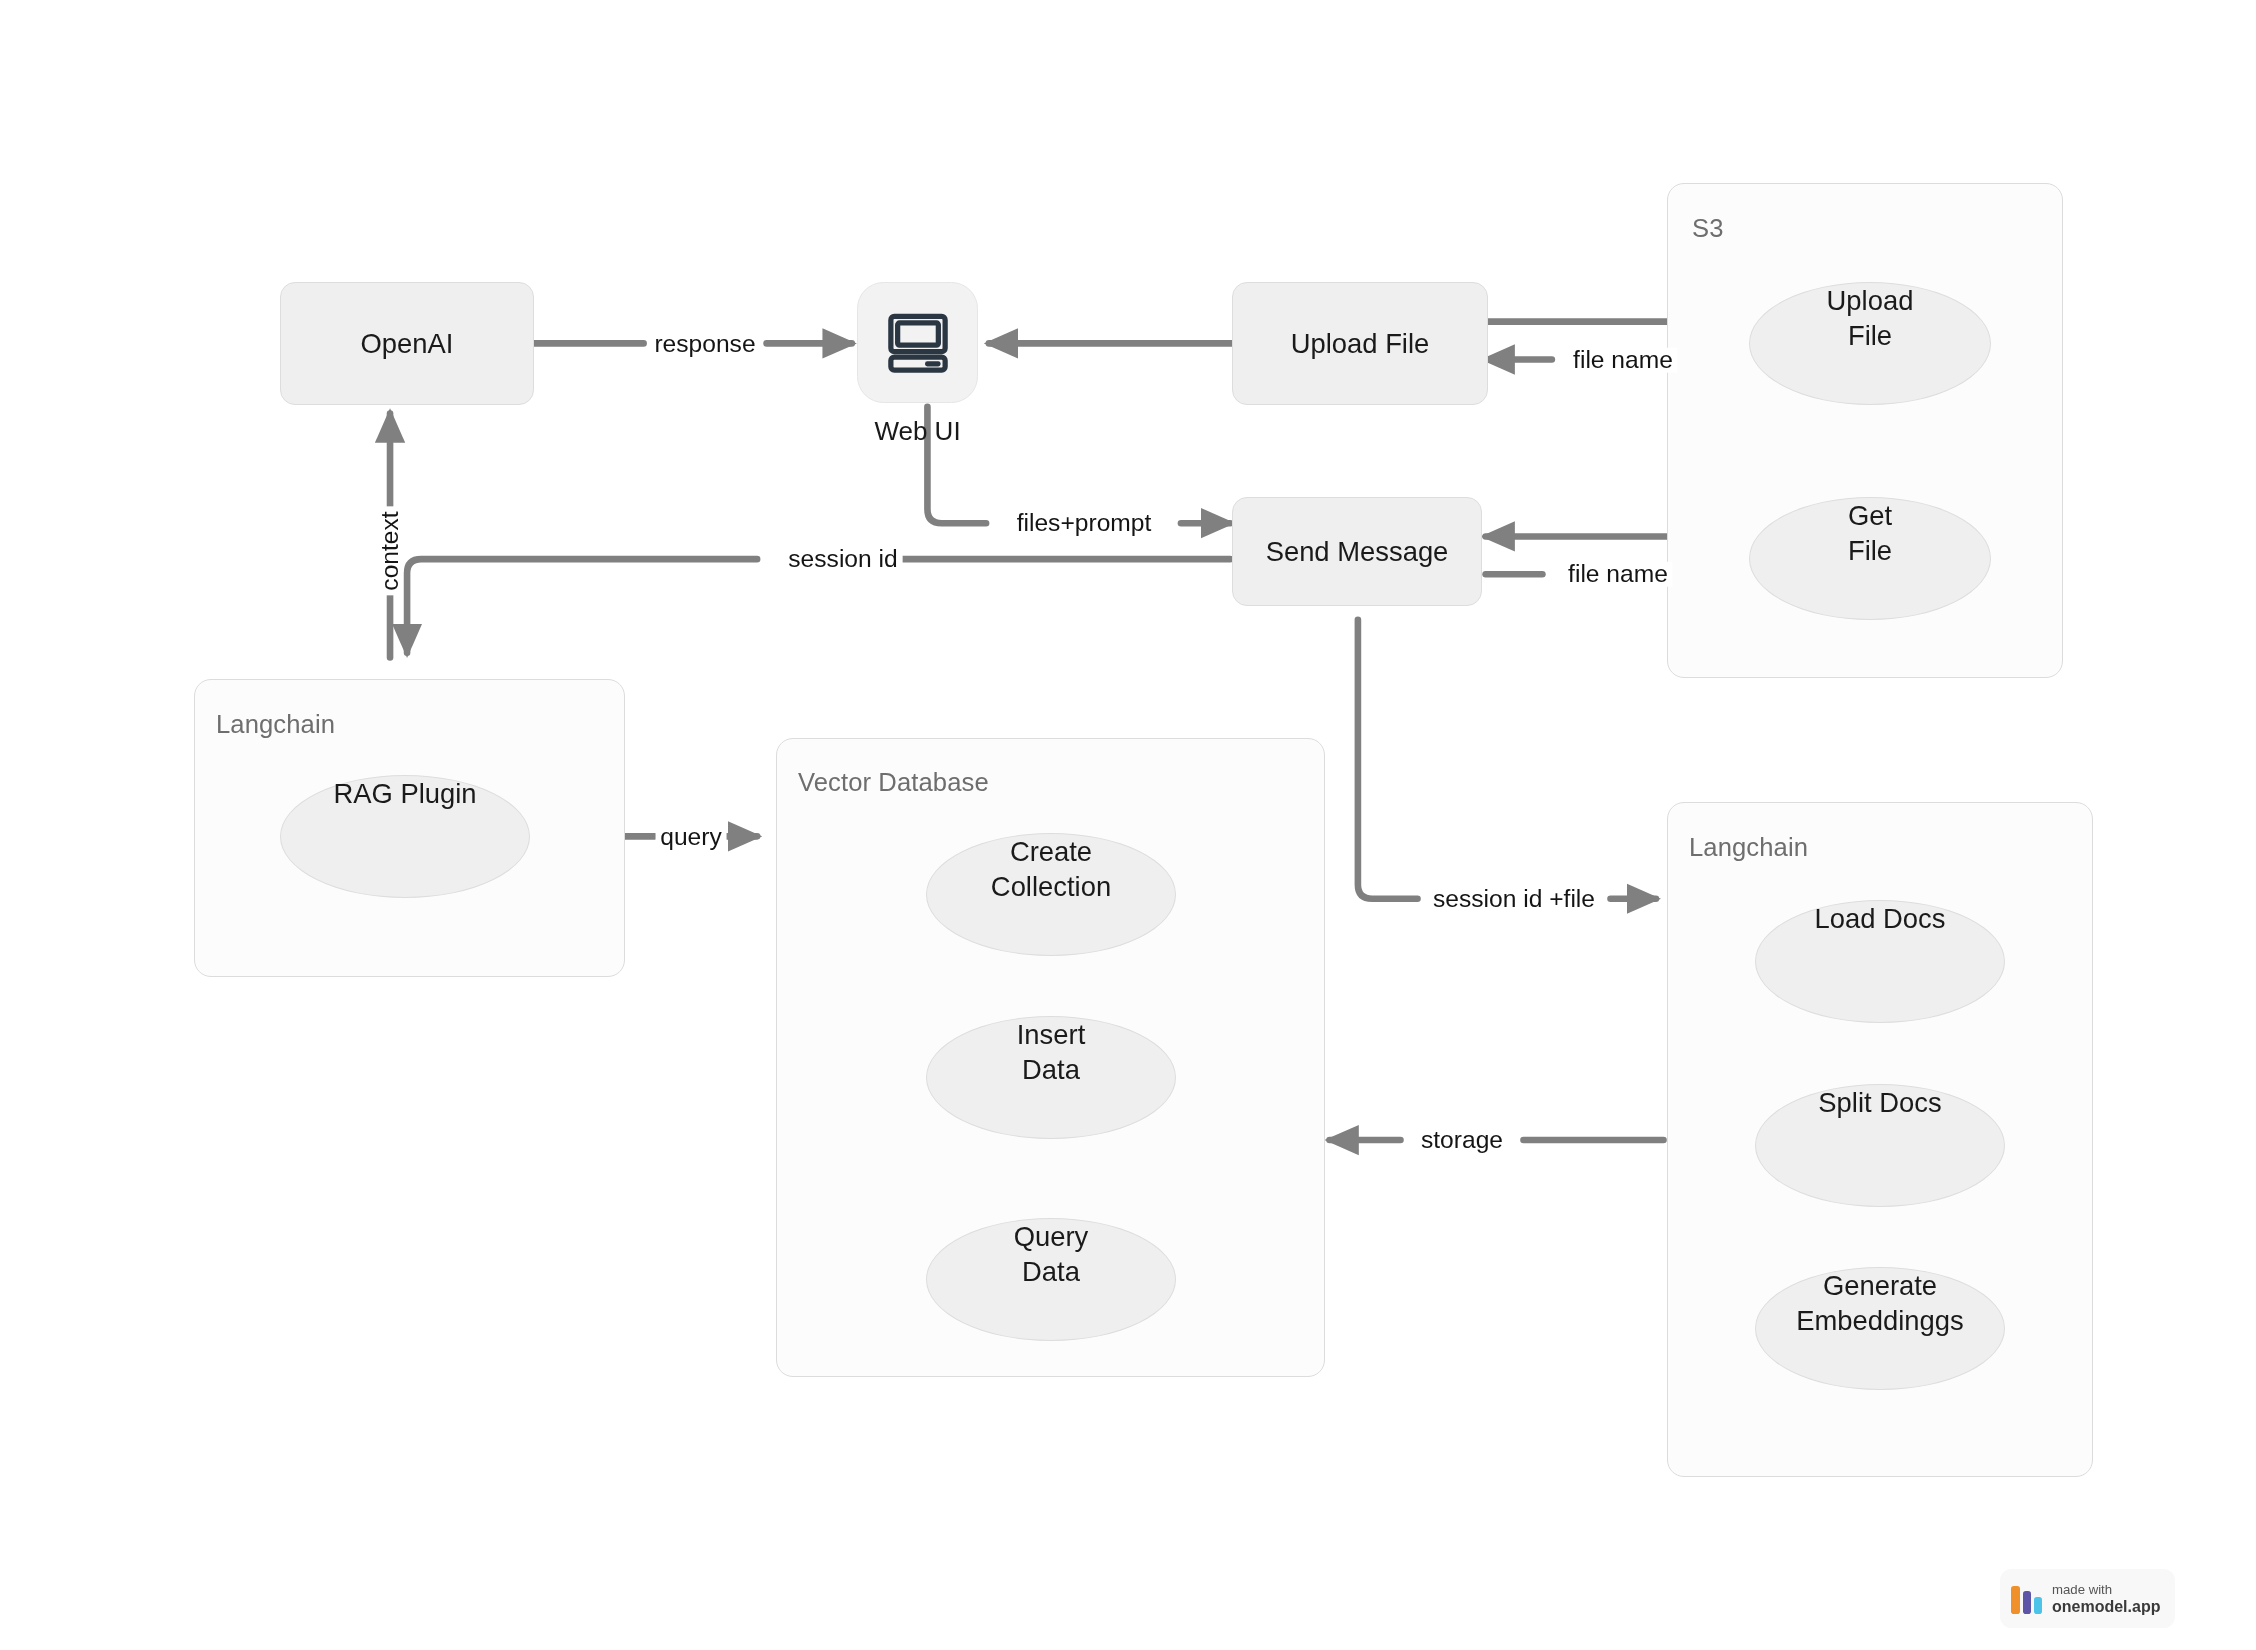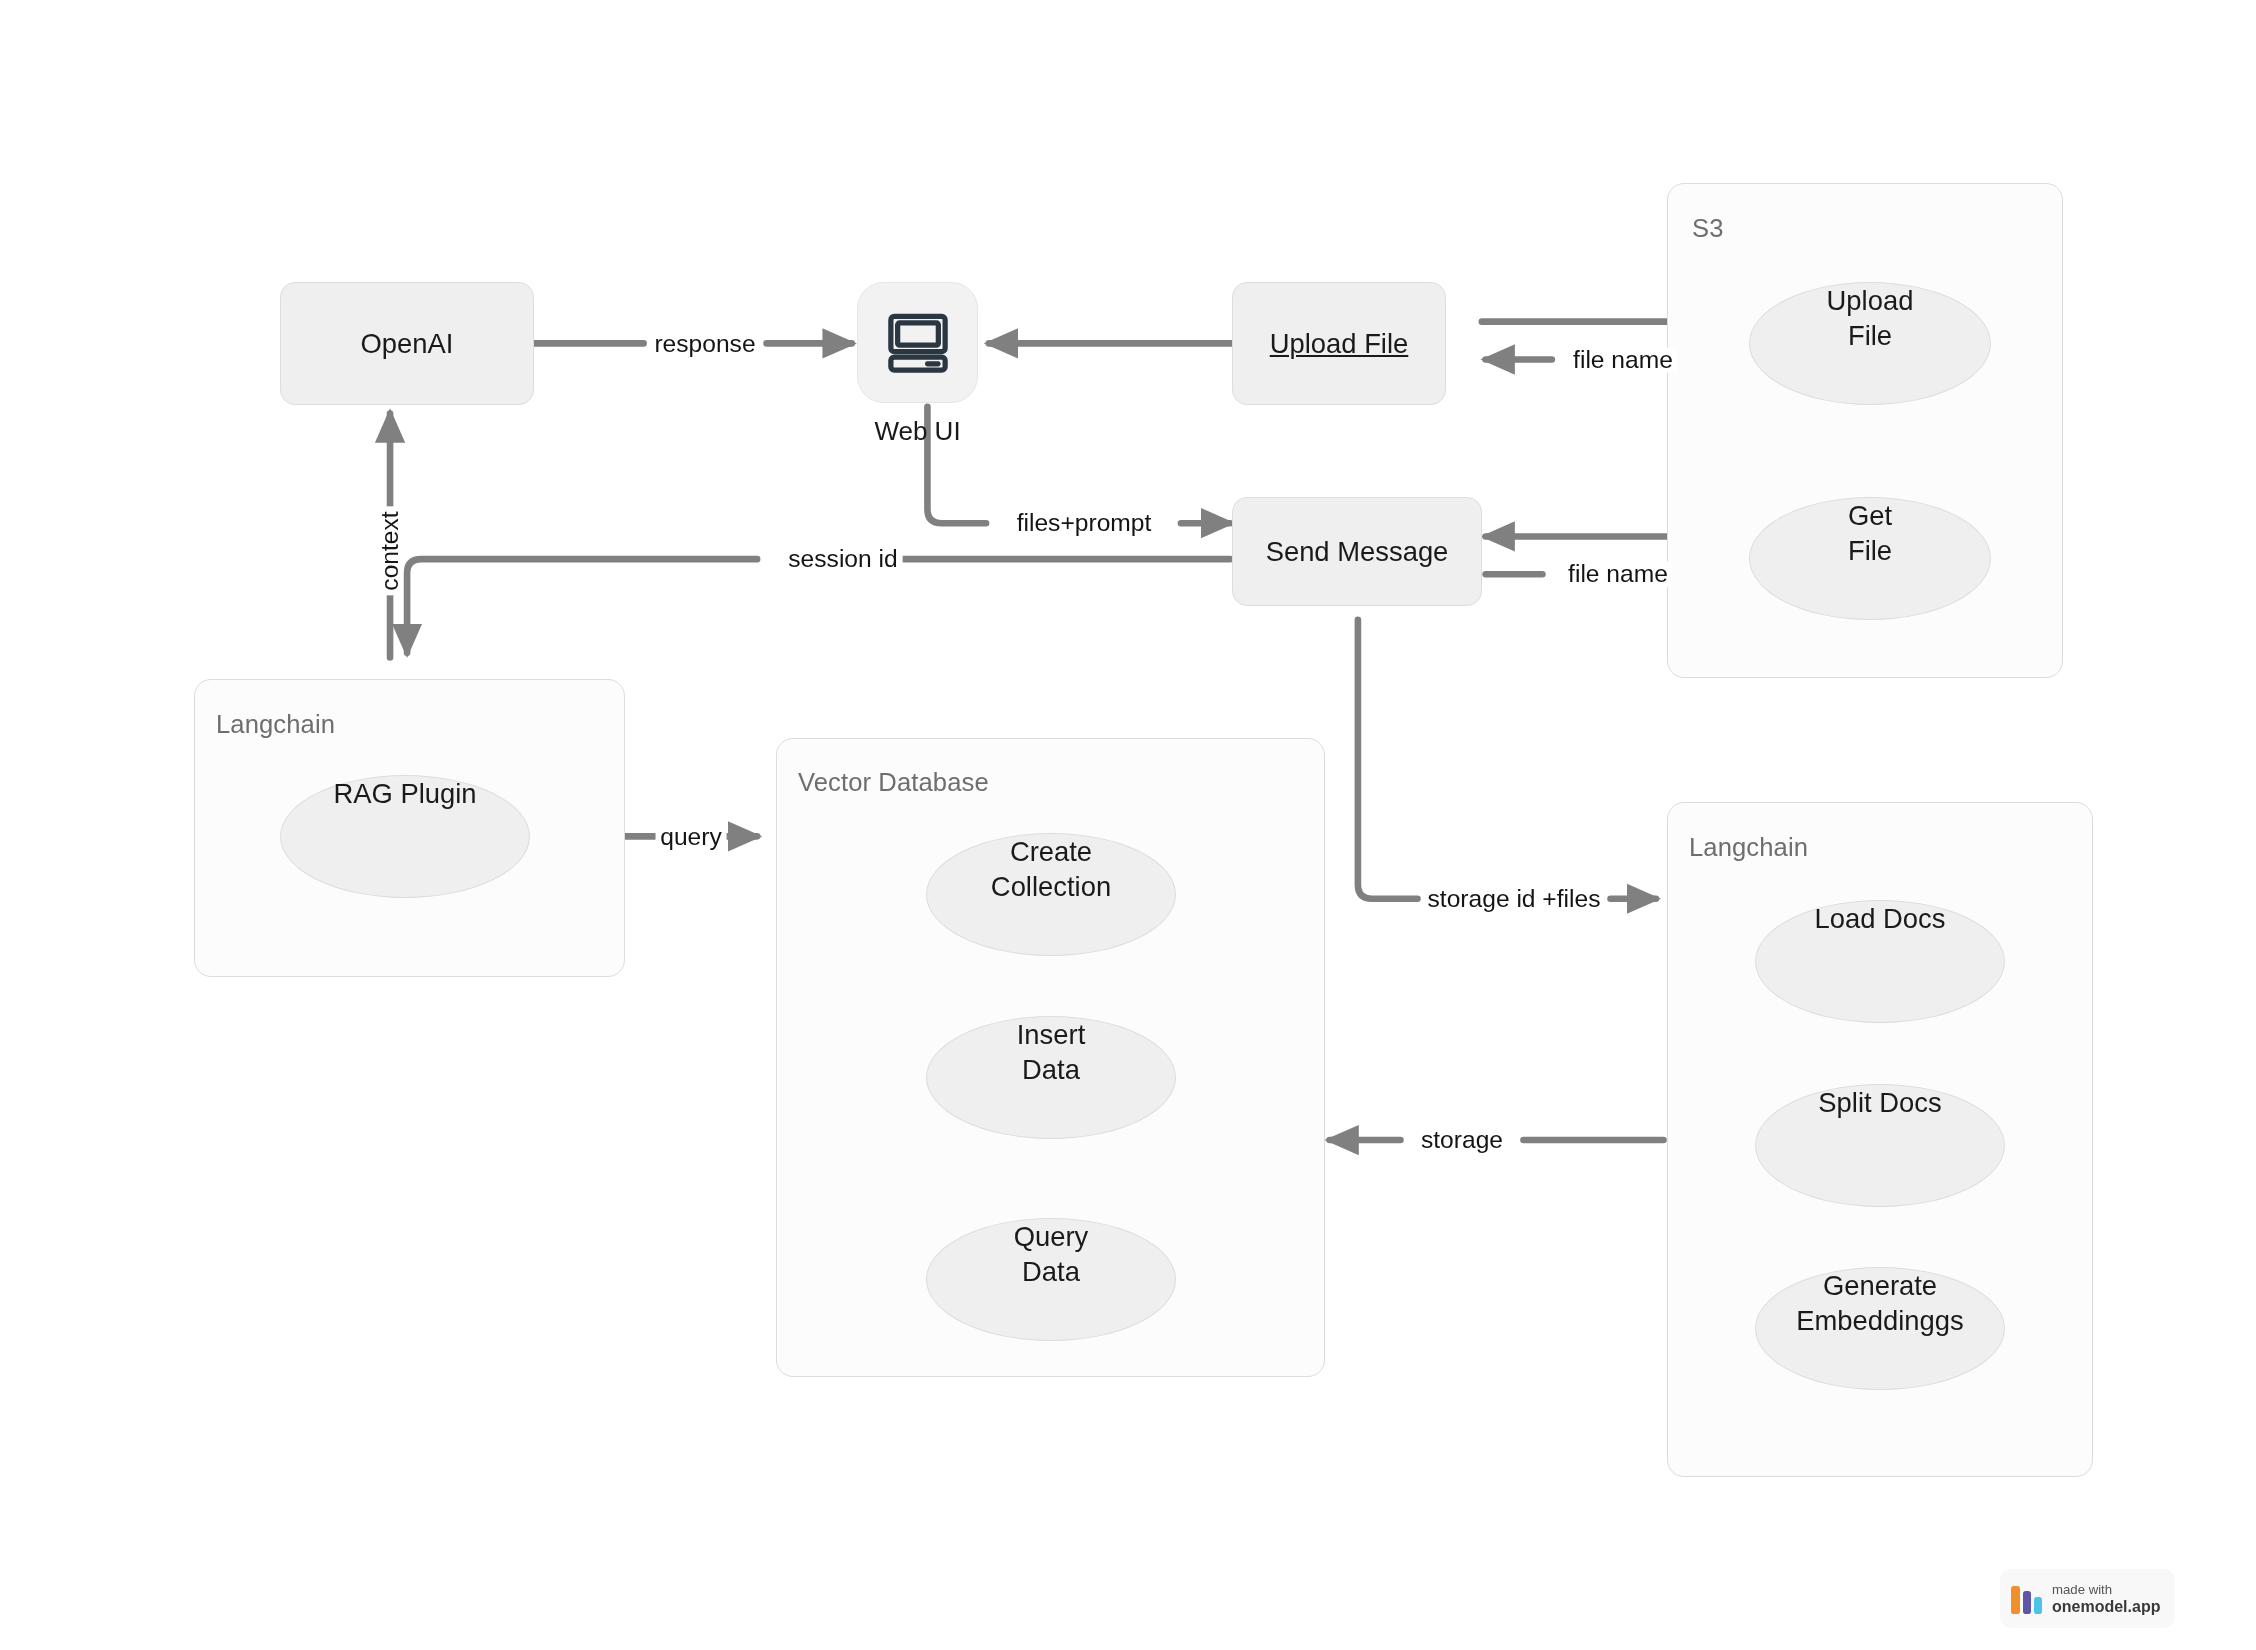--- a/index.html
+++ b/index.html
@@ -198,21 +198,21 @@
   <div class="group-label" style="left:216px; top:710px;">Langchain</div>
 
   <div class="group" style="left:776px; top:738px; width:549px; height:639px;"></div>
   <div class="group-label" style="left:798px; top:768px;">Vector Database</div>
 
   <div class="group" style="left:1667px; top:802px; width:426px; height:675px;"></div>
   <div class="group-label" style="left:1689px; top:833px;">Langchain</div>
 
   <div class="rect-node" style="left:280px; top:282px; width:254px; height:123px;">OpenAI</div>
 
-  <div class="rect-node" style="left:1232px; top:282px; width:214px; height:123px;text-decoration:underline;">Upload File</div>
+  <div class="rect-node" style="left:1232px; top:282px; width:256px; height:123px;">Upload File</div>
 
   <div class="rect-node" style="left:1232px; top:497px; width:250px; height:109px;">Send Message</div>
 
   <div class="icon-node" style="left:857px; top:282px; width:121px; height:121px;">
     <svg width="74" height="74" viewBox="0 0 24 24" fill="none" stroke="#2b3643" stroke-width="1.7" stroke-linejoin="round">
       <rect x="3.2" y="3.4" width="17.6" height="11.4" rx="1.1"></rect>
       <rect x="5.4" y="5.5" width="13.2" height="7.2" rx="0.6"></rect>
       <rect x="3.2" y="16.6" width="17.6" height="4.2" rx="1.1"></rect>
       <rect x="14.3" y="17.9" width="5" height="1.7" rx="0.7" fill="#2b3643" stroke="none"></rect>
     </svg>
@@ -274,21 +274,21 @@
   <div class="edge-label" style="left:1084px; top:523px;">files+prompt</div>
 
   <div class="edge-label" style="left:828px; top:559px;margin-left:15px;">session id</div>
 
   <div class="edge-label vertical" style="left:390px; top:551px;">context</div>
 
   <div class="edge-label" style="left:1618px; top:574px;">file name</div>
 
   <div class="edge-label" style="left:691px; top:837px;">query</div>
 
-  <div class="edge-label" style="left:1514px; top:899px;">storage id +files</div>
+  <div class="edge-label" style="left:1514px; top:899px;">session id +file</div>
 
   <div class="edge-label" style="left:1462px; top:1140px;">storage</div>
 
   <div id="watermark">
     <div class="wm-bars">
       <div class="wm-bar b1"></div>
       <div class="wm-bar b2"></div>
       <div class="wm-bar b3"></div>
     </div>
     <div class="wm-text">

